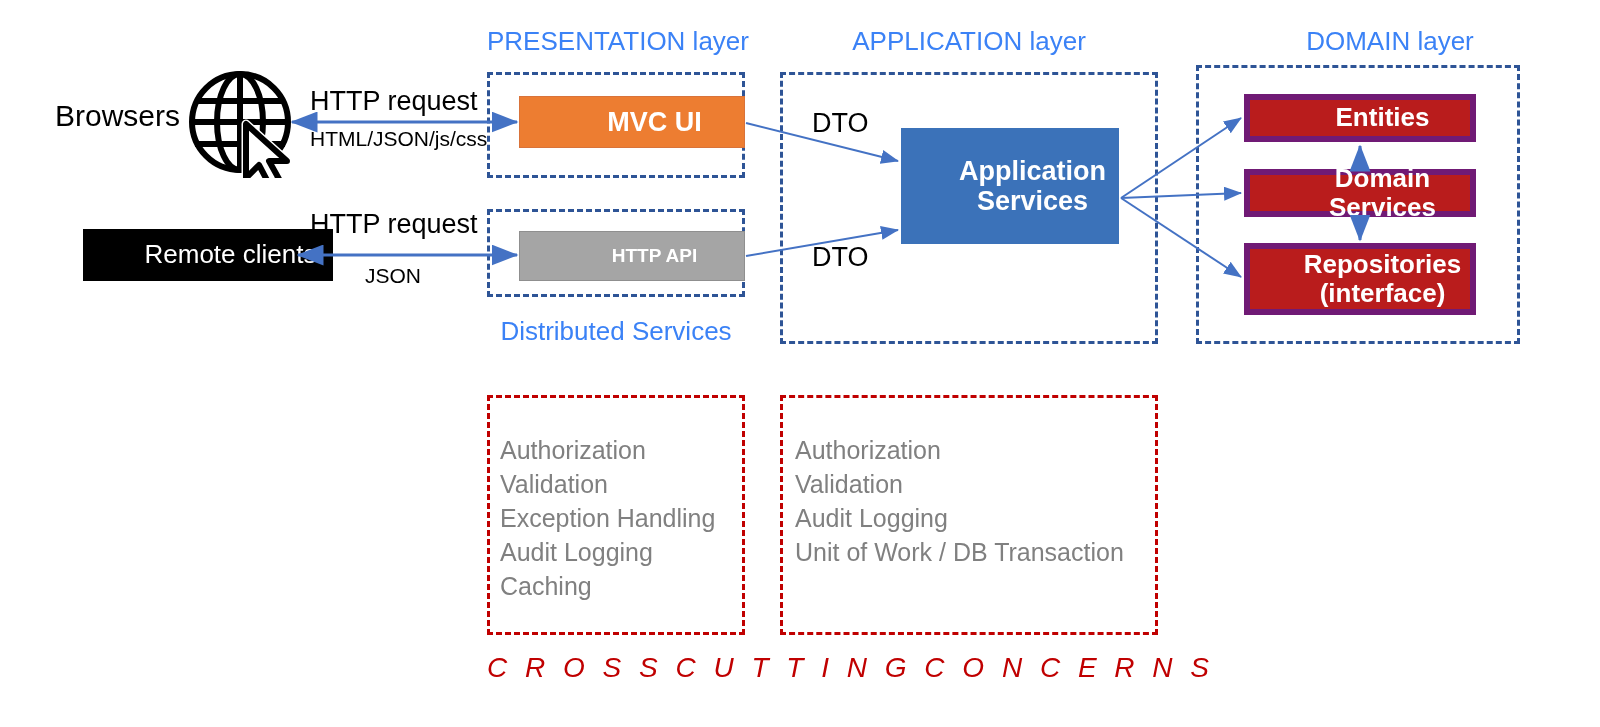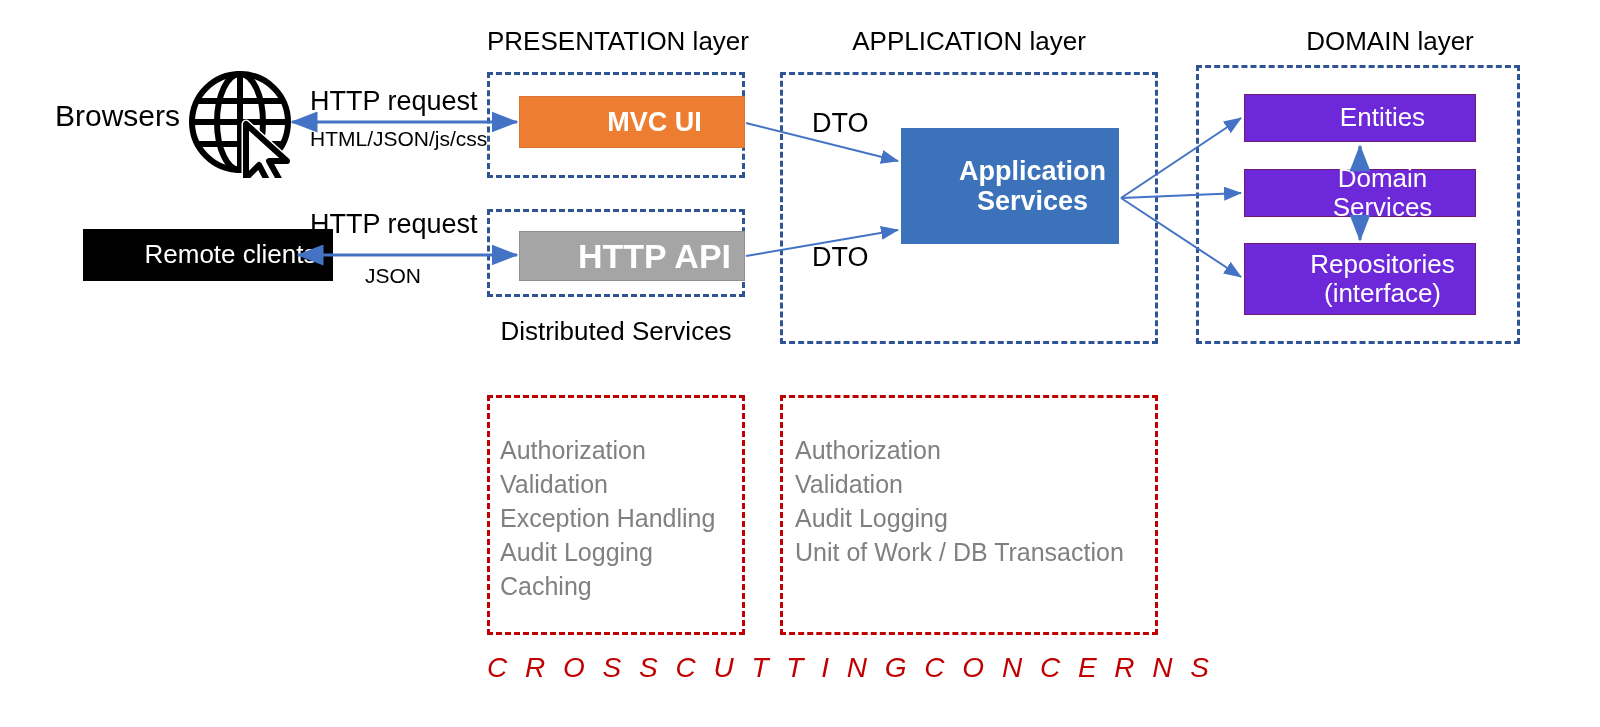--- a/index.html
+++ b/index.html
@@ -14,21 +14,21 @@
     position: relative;
     width: 1600px;
     height: 727px;
     background: #ffffff;
     overflow: hidden;
   }
   .abs { position: absolute; }
 
   
   .layer-title {
-    color: #000000;
+    color: #3b82f6;
     font-size: 26px;
     line-height: 30px;
     text-align: center;
     white-space: nowrap;
     font-family: "Liberation Sans", sans-serif;
   }
 
   
   .dashed-blue {
     border: 3px dashed #2E5496;
@@ -48,23 +48,23 @@
     box-sizing: border-box;
     display: flex;
     align-items: center;
     justify-content: center;
     text-align: center;
     color: #ffffff;
     line-height: 1.12;
     padding-left: 45px;
   }
   .box-orange { background: #ED7D31; border: 1px solid #D9733A; font-weight: bold; font-size: 27px; }
-  .box-gray   { background: #A5A5A5; border: 1px solid #8F8F8F; font-weight: bold; font-size: 34px; align-items: center; }
+  .box-gray   { background: #A5A5A5; border: 1px solid #8F8F8F; font-weight: bold; font-size: 19px; align-items: center; }
   .box-blue   { background: #3B72B9; border: 1px solid #3B72B9; font-weight: bold; font-size: 27px; }
-  .box-green  { background: #6d28d9; border: 1px solid #701a75; font-weight: normal; font-size: 26px; }
+  .box-green  { background: #b91c1c; border: 6px solid #701a75; font-weight: bold; font-size: 26px; }
   .box-black  { background: #000000; border: 1px solid #000000; font-weight: normal; font-size: 26px; }
 
   
   .label-black {
     color: #000000;
     white-space: nowrap;
     font-family: "Liberation Sans", sans-serif;
   }
   .lbl-browsers   { font-size: 30px; }
   .lbl-http       { font-size: 27px; }

